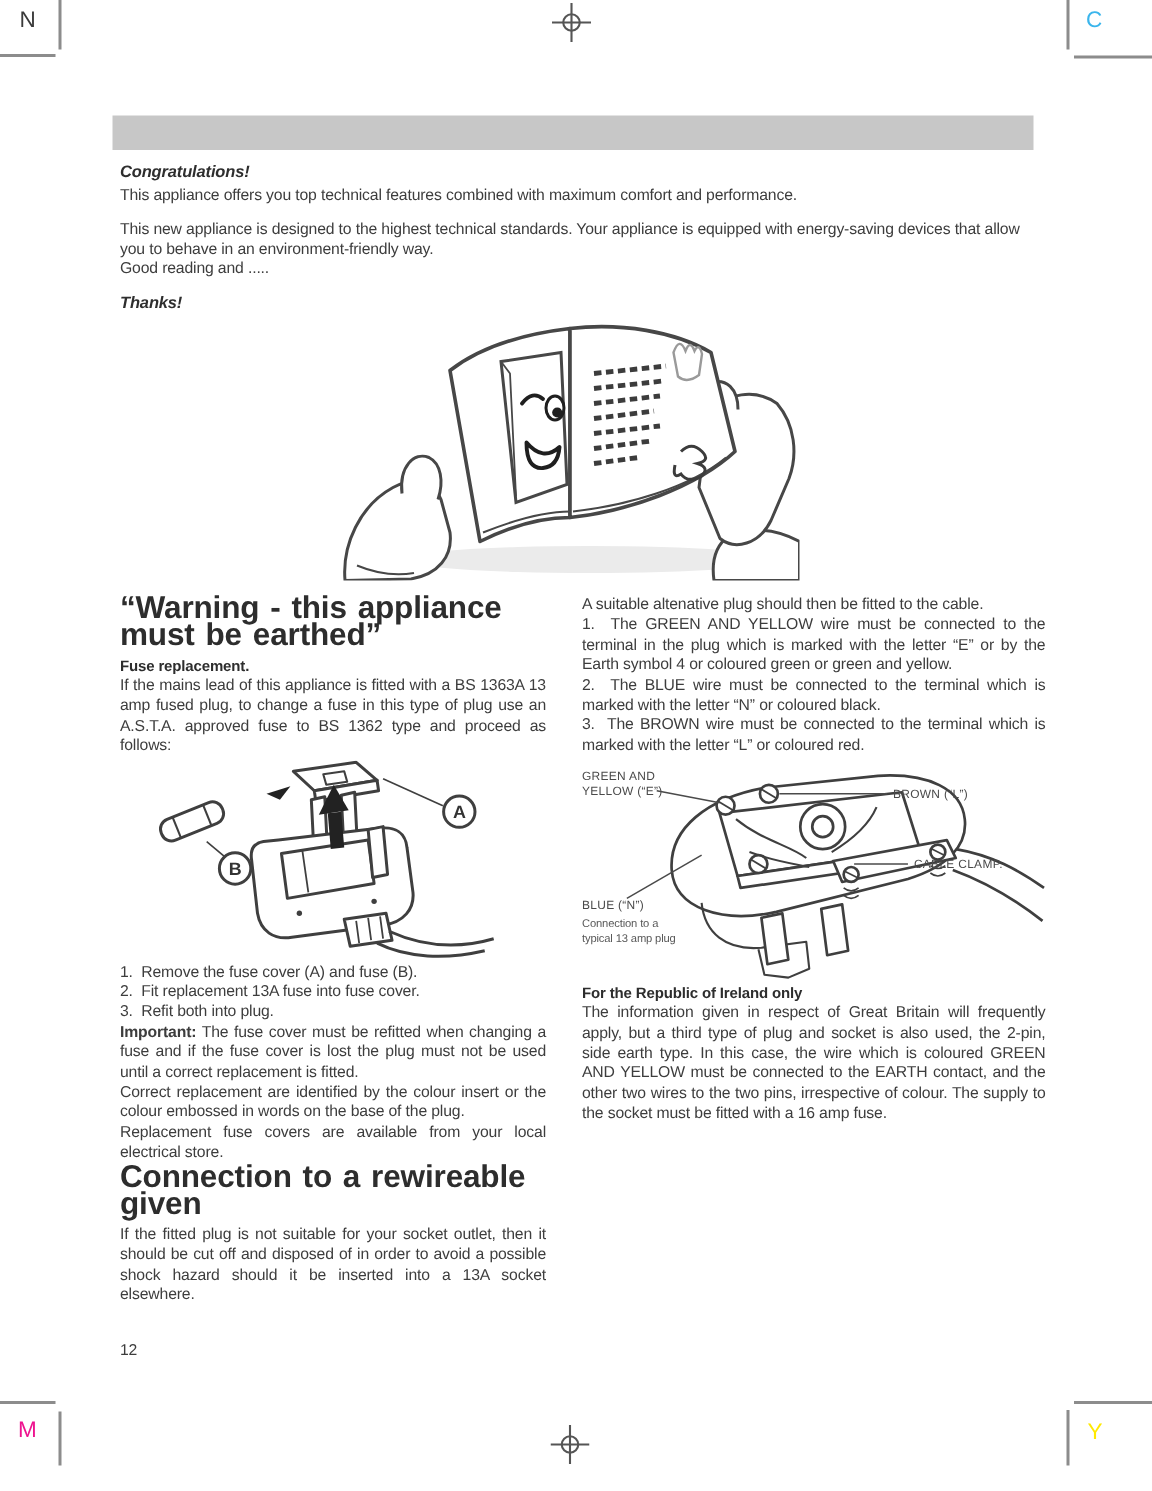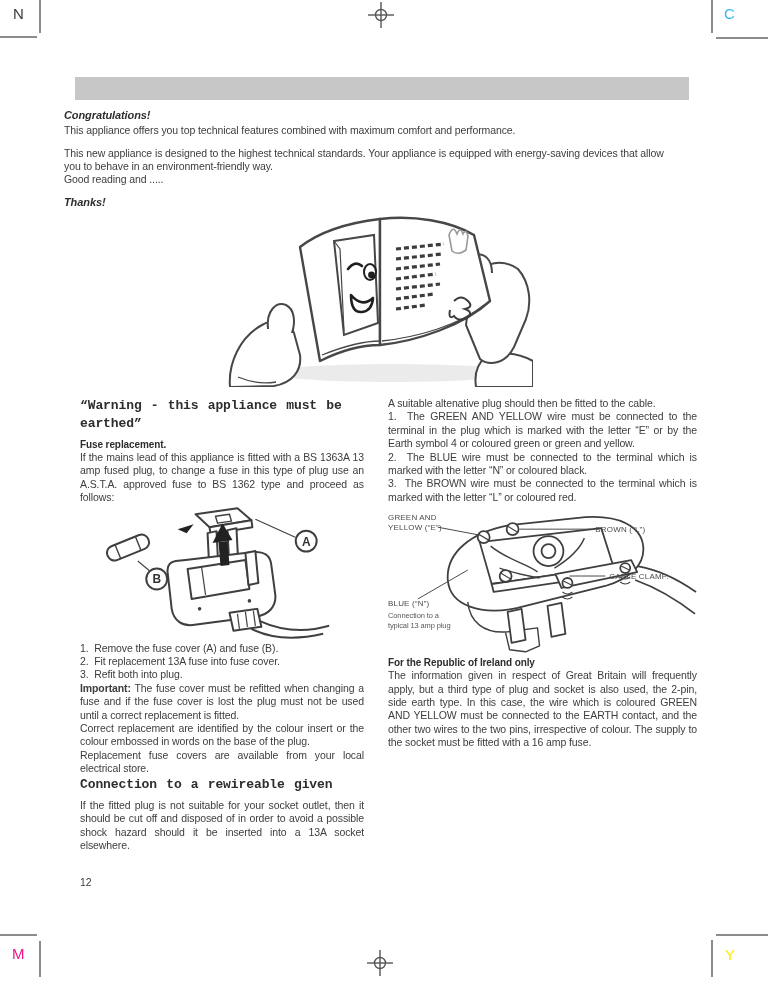--- a/index.html
+++ b/index.html
@@ -8,32 +8,32 @@
     font-family:"Liberation Sans","DejaVu Sans",sans-serif;color:#3d3d3d;
     overflow:hidden;
   }
   
   .crop{position:absolute;background:#8c8c8c;}
   .mark-letter{position:absolute;font-size:15px;line-height:15px;font-weight:normal;}
   .reg-mark{position:absolute;width:26px;height:26px;}
   
   .topbar{position:absolute;left:75px;top:77px;width:614px;height:23px;background:#c7c7c7;}
   
-  .intro{position:absolute;left:64px;top:109px;width:612px;font-size:10.5px;line-height:13px;letter-spacing:-0.1px;}
+  .intro{position:absolute;left:80px;top:109px;width:612px;font-size:10.5px;line-height:13px;letter-spacing:-0.1px;}
   .intro .bold-it{font-weight:bold;font-style:italic;color:#2e2e2e;font-size:11px;margin:0 0 2px 0;}
   .intro p{margin:0 0 10px 0;}
   .intro .tight{margin:0;}
   .intro .thanks{margin-top:10px;}
   
   .illustration{position:absolute;left:228px;top:205px;width:305px;height:182px;}
   
   .col{position:absolute;top:397px;font-size:10.5px;line-height:13.4px;letter-spacing:-0.1px;text-align:justify;}
   .col-left{left:80px;width:284px;}
   .col-right{left:388px;width:309px;}
-  h1.section{font-size:13px;line-height:18px;font-weight:bold;color:#2d2d2d;margin:0 0 5px 0;text-align:left;word-spacing:1.5px;font-family:Liberation Mono, monospace;}
+  h1.section{font-size:21px;line-height:18px;font-weight:bold;color:#2d2d2d;margin:0 0 5px 0;text-align:left;word-spacing:1.5px;}
   h2.sub{font-size:10px;line-height:13px;font-weight:bold;color:#2d2d2d;margin:0;text-align:left;}
   .col p{margin:0;}
   .steps{text-align:left;margin-top:3px;}
   .steps div{white-space:nowrap;}
   .gap8{margin-top:8px;}
   .gap10{margin-top:10px;}
   .wire-codes{text-align:left;}
   .page-num{margin-top:24px;text-align:left;}
   svg text{font-family:"Liberation Sans","DejaVu Sans",sans-serif;}
   .diag-label{font-size:8px;fill:#4a4a4a;letter-spacing:0.2px;}

